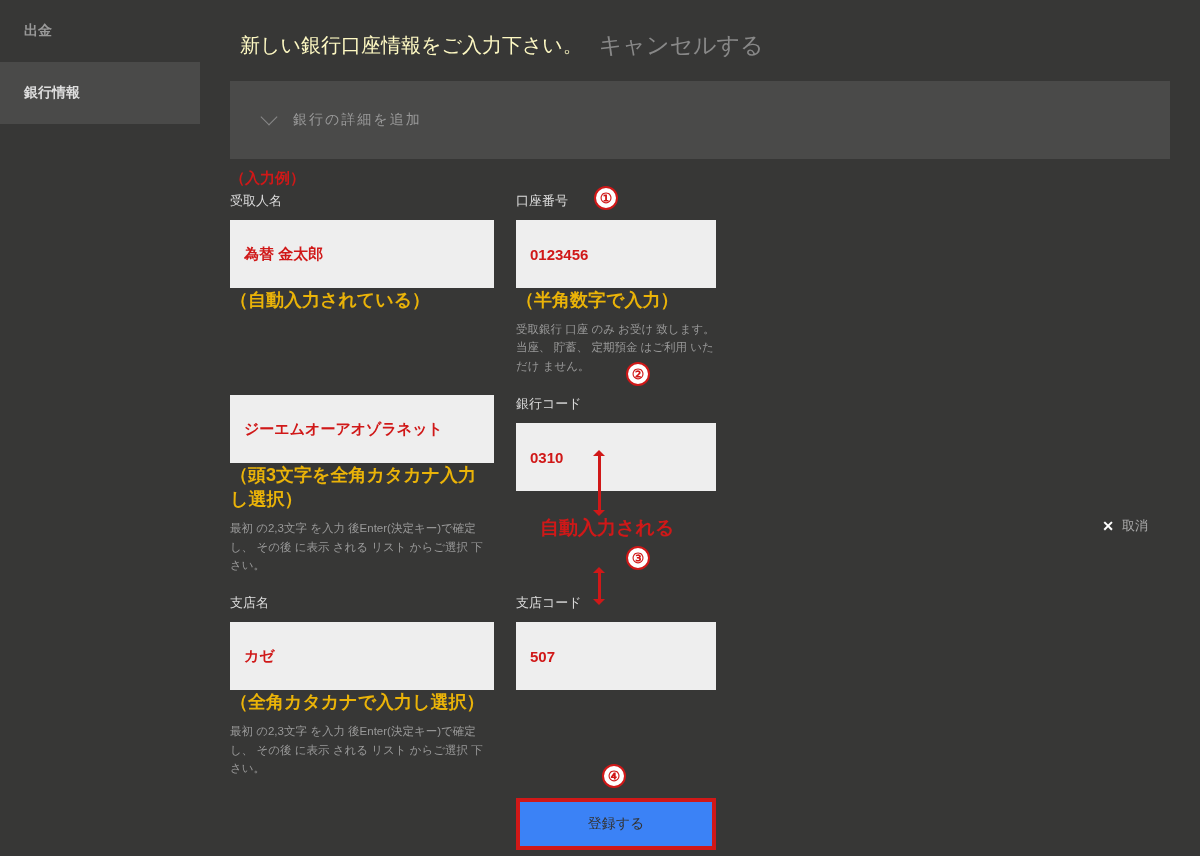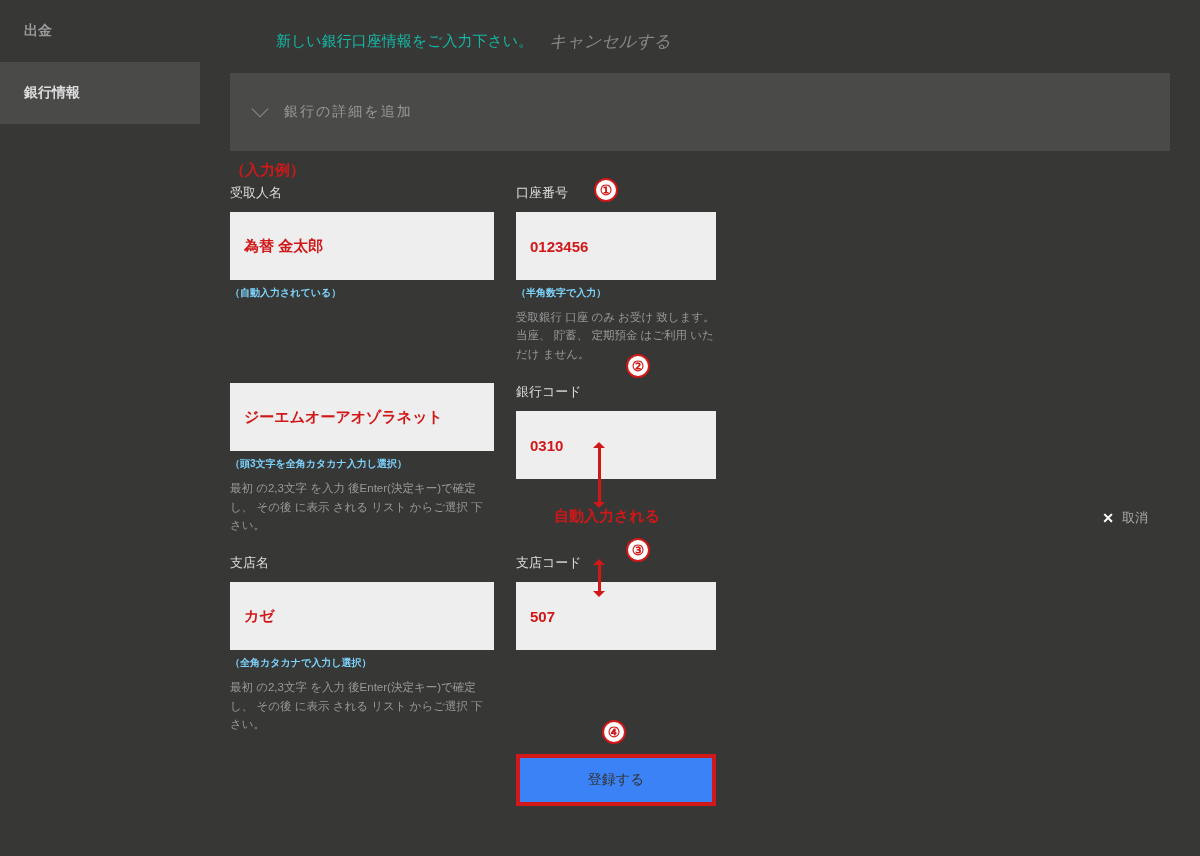--- a/index.html
+++ b/index.html
@@ -3,55 +3,55 @@
   <meta charset="utf-8">
   <style>
     * { margin: 0; padding: 0; box-sizing: border-box; }
     body { font-family: "Hiragino Sans", "Meiryo", sans-serif; background: #373736; color: #fff; width: 1200px; height: 856px; overflow: hidden; }
     .container { display: flex; width: 1200px; height: 856px; }
     .sidebar { width: 200px; background: #373736; flex-shrink: 0; }
     .sidebar-item { padding: 22px 24px; font-size: 14px; color: #999; cursor: pointer; font-weight: bold; }
     .sidebar-item.active { background: #4a4a49; color: #ddd; }
     .main { flex: 1; padding: 0; }
     .header { padding: 30px 40px 20px; display: flex; align-items: center; gap: 16px; }
-    .header-title { color: #14b8a6; font-size: 15px; font-weight: 400; margin-left: 36px; }
-    .header-cancel { color: #888; font-size: 17px; cursor: pointer; font-style: italic; }
-    .accordion { background: #4a4a49; margin: 0 30px; padding: 30px 24px; display: flex; align-items: center; gap: 18px; }
+    .header-title { color: #fef9c3; font-size: 20px; font-weight: 400; }
+    .header-cancel { color: #888; font-size: 23px; cursor: pointer; }
+    .accordion { background: #4a4a49; margin: 0 30px; padding: 30px 33px; display: flex; align-items: center; gap: 18px; }
     .chev { width: 12px; height: 12px; border-left: 1.5px solid #888; border-bottom: 1.5px solid #888; transform: rotate(-45deg); margin-top: -6px; }
     .accordion-label { color: #999; font-size: 14px; letter-spacing: 2px; }
     .content { display: flex; margin: 0 30px; }
     .form { width: 570px; padding: 10px 20px 0 0; position: relative; }
     .row { display: flex; gap: 22px; margin-bottom: 20px; }
     .left-col { width: 264px; }
     .right-col { width: 200px; }
     .label { font-size: 13px; color: #ddd; margin-bottom: 10px; display: flex; align-items: center; gap: 10px; }
     .input { width: 100%; height: 68px; background: #eeeeee; border: none; padding: 0 14px; font-size: 15px; color: #d01818; font-weight: bold; }
     .input-bank { font-size: 15px; }
     .help { font-size: 11.5px; color: #999; margin-top: 8px; line-height: 1.6; }
     .anno { color: #d01818; font-size: 15px; font-weight: bold; margin-bottom: 4px; }
-    .anno-below { color: #7dd3fc; font-size: 10px; font-weight: bold; margin-top: 6px; }
+    .anno-below { color: #eab308; font-size: 18px; font-weight: bold; }
     .circle { display: inline-flex; align-items: center; justify-content: center; width: 24px; height: 24px; border-radius: 50%; background: #fff; border: 2px solid #d01818; position: absolute; z-index: 5; }
     .circle span { color: #d01818; font-size: 14px; font-weight: bold; }
     .circle.s2 { left: 396px; top: 203px; }
     .circle.s3 { left: 396px; top: 387px; }
     .btn { width: 200px; height: 52px; background: #3b82f6; border: 4px solid #d01818; font-size: 14px; color: #333; cursor: pointer; display: flex; align-items: center; justify-content: center; }
     .btn-wrap { position: relative; margin-left: 286px; margin-top: 20px; }
     .right-panel { flex: 1; position: relative; }
     .cancel-x { position: absolute; right: 22px; top: 358px; display: flex; align-items: center; gap: 8px; color: #aaa; font-size: 13px; cursor: pointer; }
     .cancel-x .x { font-size: 14px; color: #fff; font-weight: bold; }
     .rel { position: relative; }
     .c1 { position: absolute; left: 78px; top: -6px; }
     .c4 { position: absolute; left: 86px; top: -34px; }
     .arrow-v { position: absolute; width: 3px; background: #d01818; }
     .arrow-v::before, .arrow-v::after { content: ""; position: absolute; left: -5px; border: 6.5px solid transparent; }
     .arrow-v::before { top: -10px; border-bottom-color: #d01818; }
     .arrow-v::after { bottom: -10px; border-top-color: #d01818; }
     .arr1 { left: 368px; top: 295px; height: 58px; }
     .arr2 { left: 368px; top: 412px; height: 30px; }
-    .auto-label { position: absolute; left: 324px; top: 356px; color: #d01818; font-size: 15px; font-weight: bold; }
+    .auto-label { position: absolute; left: 310px; top: 356px; color: #d01818; font-size: 19px; font-weight: bold; }
   </style>
 </head>
 <body>
 
 <div class="container">
   <div class="sidebar">
     <div class="sidebar-item">出金</div>
     <div class="sidebar-item active">銀行情報</div>
   </div>
 

